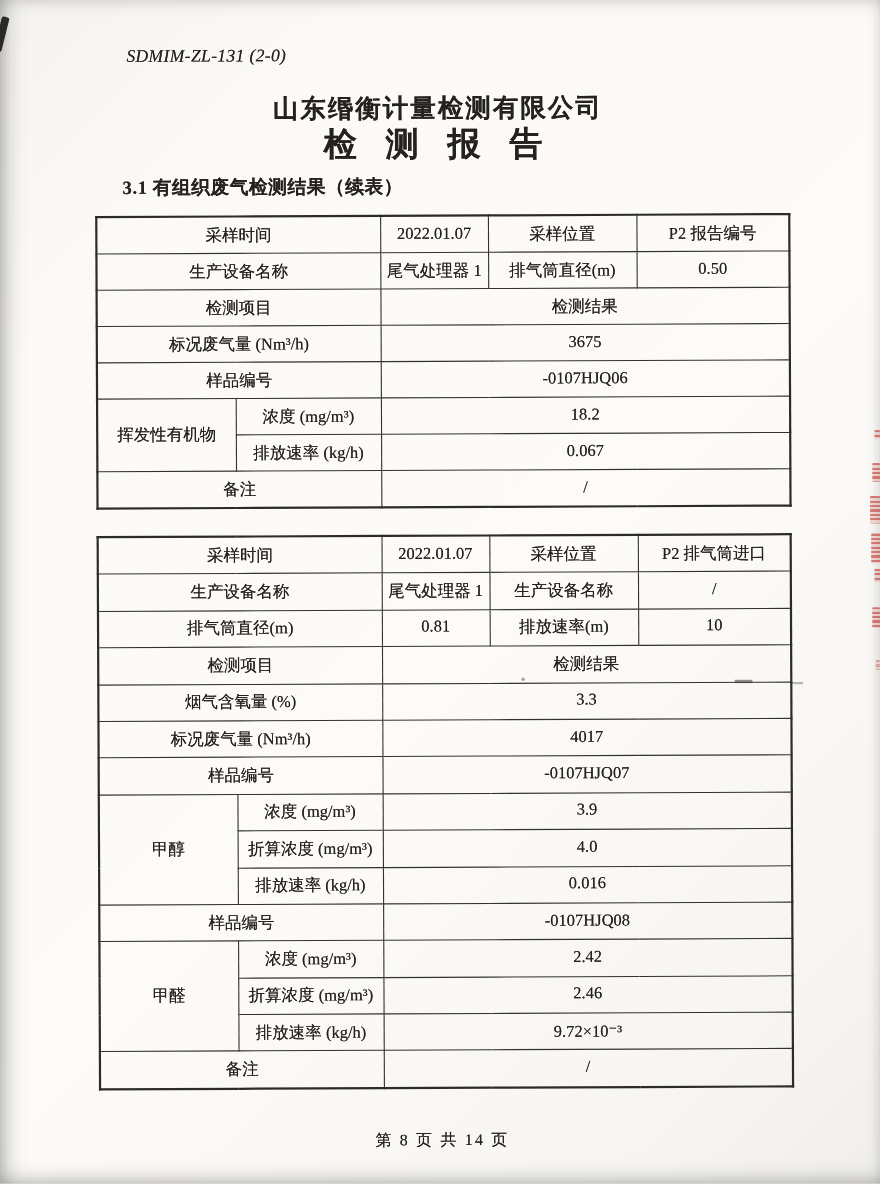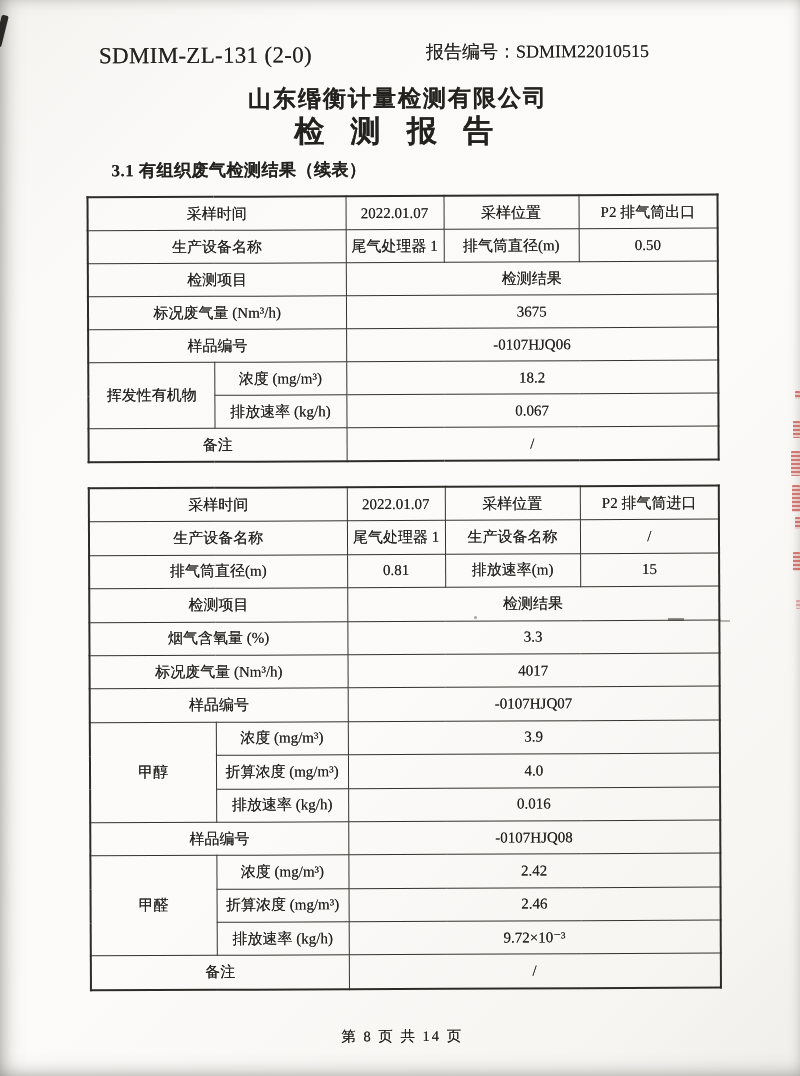--- a/index.html
+++ b/index.html
@@ -14,21 +14,21 @@
     box-shadow:
       inset 16px 0 20px -14px rgba(95,92,86,.55),
       inset -8px 0 14px -10px rgba(120,117,110,.35),
       inset 0 -14px 18px -12px rgba(105,102,96,.45),
       inset 0 12px 16px -12px rgba(130,127,120,.30);
     color:var(--ink,#24221f);
   }
   .tilt{position:absolute;inset:0;transform:rotate(-0.25deg);transform-origin:50% 50%;}
   .txt{position:absolute;white-space:nowrap;text-shadow:0 0 .5px rgba(40,38,34,.75);}
 
-  .doc-code{left:101px;top:42px;font-size:23px;letter-spacing:.3px;}
+  .doc-code{left:117px;top:42px;font-size:16px;letter-spacing:.3px;font-style:italic;}
   .report-line{left:428px;top:40px;font-size:18px;}
   .company{left:0;right:0;top:83px;text-align:center;font-size:23px;font-weight:600;letter-spacing:2px;}
   .title{left:0;right:0;top:111px;text-align:center;font-size:30px;font-weight:bold;
          letter-spacing:9px;font-family:"Liberation Sans","DejaVu Sans",sans-serif;}
   .section{left:113px;top:158px;font-size:17px;font-weight:600;letter-spacing:.5px;}
   .footer{left:0;right:0;top:1027px;text-align:center;font-size:14.5px;letter-spacing:2px;}
 
   table.rpt{
     position:absolute;left:88px;border-collapse:collapse;table-layout:fixed;width:630px;
     background:transparent;
@@ -62,42 +62,41 @@
 </head>
 <body>
 
 <div class="page">
   <div class="corner-mark"></div>
 
   <div class="tilt">
 
     <div class="txt doc-code">SDMIM-ZL-131 (2-0)</div>
 
-    <div class="txt report-line"><span>报告编号：</span><span>SDMIM22010515</span></div>
 
     <div class="txt company">山东缗衡计量检测有限公司</div>
 
     <div class="txt title">检 测 报 告</div>
 
     <div class="txt section">3.1 有组织废气检测结果（续表）</div>
 
     <table class="rpt t1">
       <colgroup>
           <col style="width:126px">
           <col style="width:132px">
           <col style="width:98px">
           <col style="width:135px">
           <col style="width:139px">
         </colgroup>
       <tbody>
           <tr>
         <td colspan="2">采样时间</td>
         <td>2022.01.07</td>
         <td>采样位置</td>
-        <td>P2 排气筒出口</td>
+        <td>P2 报告编号</td>
       </tr>
       <tr>
         <td colspan="2">生产设备名称</td>
         <td>尾气处理器 1</td>
         <td>排气筒直径(m)</td>
         <td>0.50</td>
       </tr>
       <tr>
         <td colspan="2">检测项目</td>
         <td colspan="3">检测结果</td>
@@ -144,21 +143,21 @@
       <tr>
         <td colspan="2">生产设备名称</td>
         <td>尾气处理器 1</td>
         <td>生产设备名称</td>
         <td>/</td>
       </tr>
       <tr>
         <td colspan="2">排气筒直径(m)</td>
         <td>0.81</td>
         <td>排放速率(m)</td>
-        <td>15</td>
+        <td>10</td>
       </tr>
       <tr>
         <td colspan="2">检测项目</td>
         <td colspan="3">检测结果</td>
       </tr>
       <tr>
         <td colspan="2">烟气含氧量 (%)</td>
         <td colspan="3">3.3</td>
       </tr>
       <tr>

